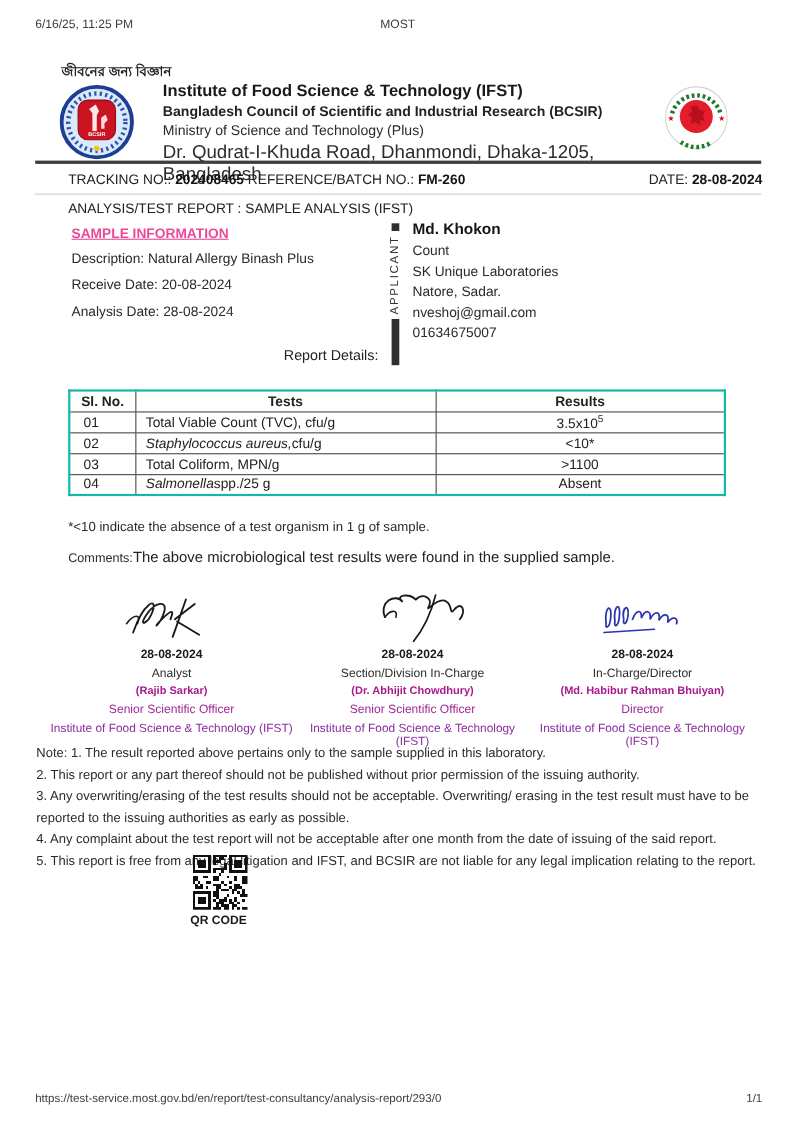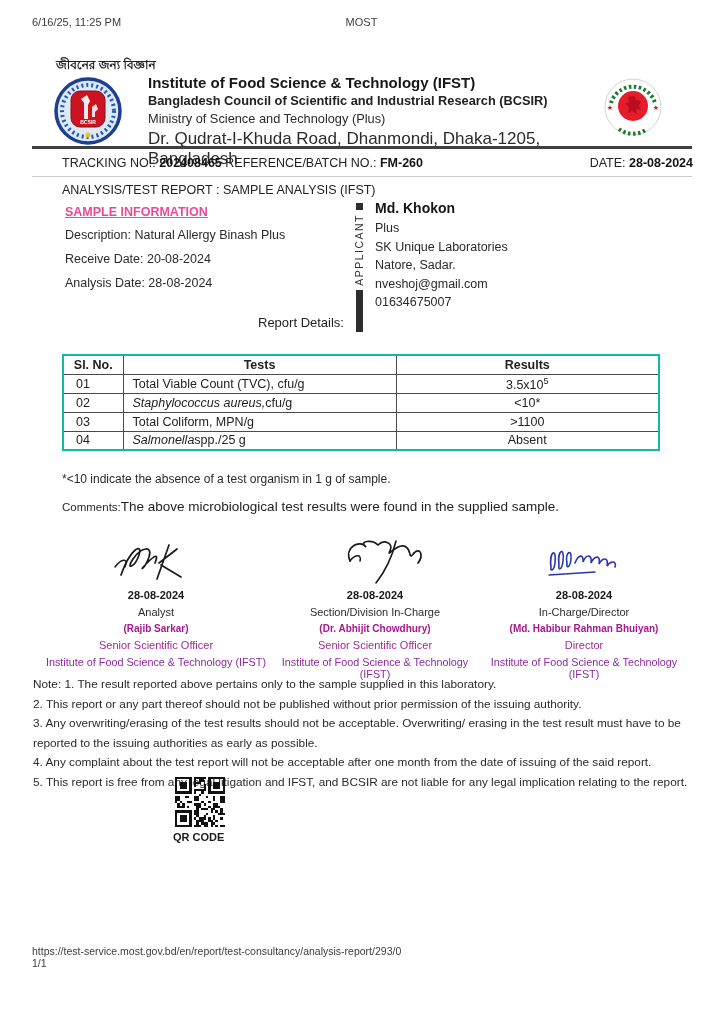--- a/index.html
+++ b/index.html
@@ -5,21 +5,21 @@
   * { margin:0; padding:0; box-sizing:border-box; }
   html,body { background:#ffffff; }
   .page {
     position:relative; width:723px; height:1024px; background:#ffffff;
     font-family:"Liberation Sans", sans-serif; color:#1f1f1f; overflow:hidden;
   }
   
   .print-header { position:absolute; top:16px; left:0; right:0; height:16px; font-size:11px; color:#3d3d3d; }
   .ph-datetime { position:absolute; left:32px; top:0; }
   .ph-title { position:absolute; left:0; right:0; top:0; text-align:center; }
-  .print-footer { position:absolute; top:945px; left:32px; right:30px; display:flex; justify-content:space-between; font-size:10.5px; color:#3d3d3d;flex-direction:column; }
+  .print-footer { position:absolute; top:993px; left:32px; right:30px; display:flex; justify-content:space-between; font-size:10.5px; color:#3d3d3d; }
 
   
   .motto { position:absolute; top:56px; left:56px; font-size:12px; font-weight:bold; color:#222; }
   .bcsir-logo { position:absolute; top:77px; left:54px; width:68px; height:68px; }
   .inst-block { position:absolute; top:74px; left:148px; width:430px; }
   .inst-name { font-size:15px; font-weight:bold; color:#181818; margin-bottom:2px; }
   .inst-council { font-size:12.8px; font-weight:bold; color:#222; margin-bottom:3px; }
   .inst-ministry { font-size:12.8px; color:#2b2b2b; margin-bottom:3px; }
   .inst-address { font-size:17px; color:#2b2b2b; }
   .govt-emblem { position:absolute; top:77px; left:603px; width:60px; height:64px; }
@@ -144,21 +144,21 @@
   </div>
 
   <div class="applicant-block">
     <div class="appl-strip">
       <div class="appl-dot"></div>
       <div class="appl-vtext">APPLICANT</div>
       <div class="appl-bar"></div>
     </div>
     <div class="appl-text">
       <div class="a-name">Md. Khokon</div>
-      <div class="a-line">Plus</div>
+      <div class="a-line">Count</div>
       <div class="a-line">SK Unique Laboratories</div>
       <div class="a-line">Natore, Sadar.</div>
       <div class="a-line">nveshoj@gmail.com</div>
       <div class="a-line">01634675007</div>
     </div>
   </div>
 
   <div class="report-heading">Report Details:</div>
 
   <table class="results-table">

